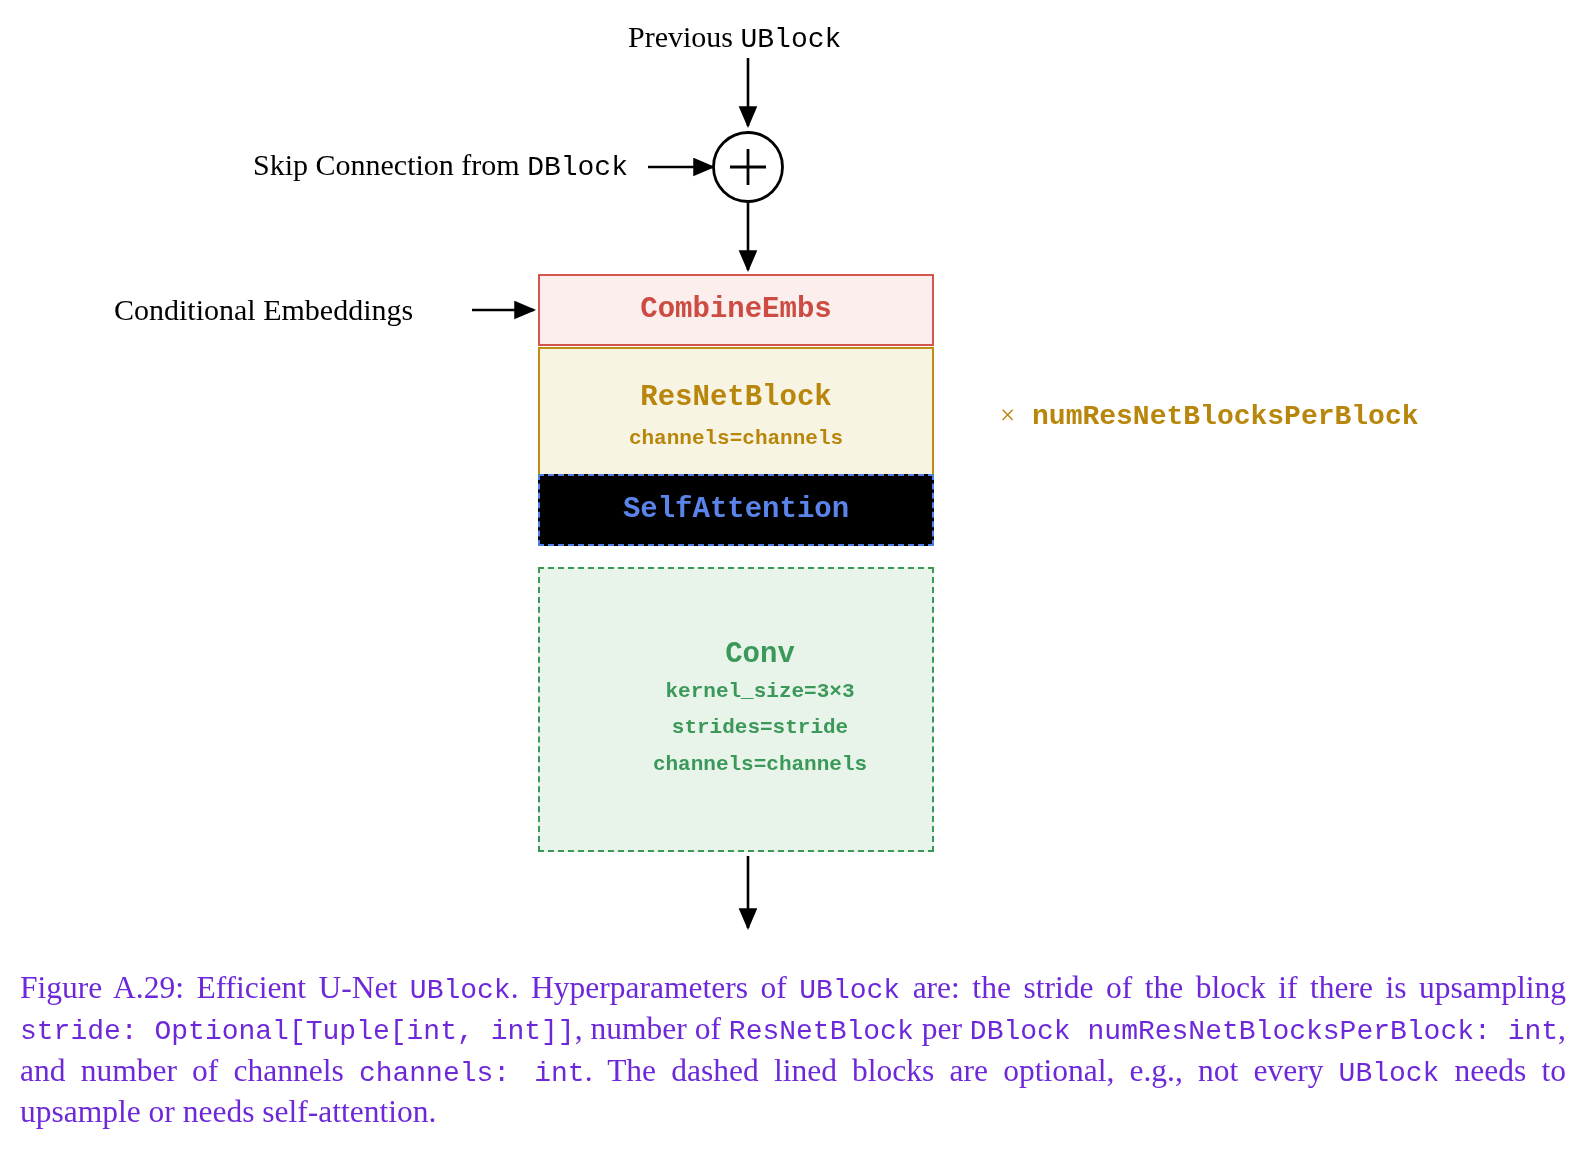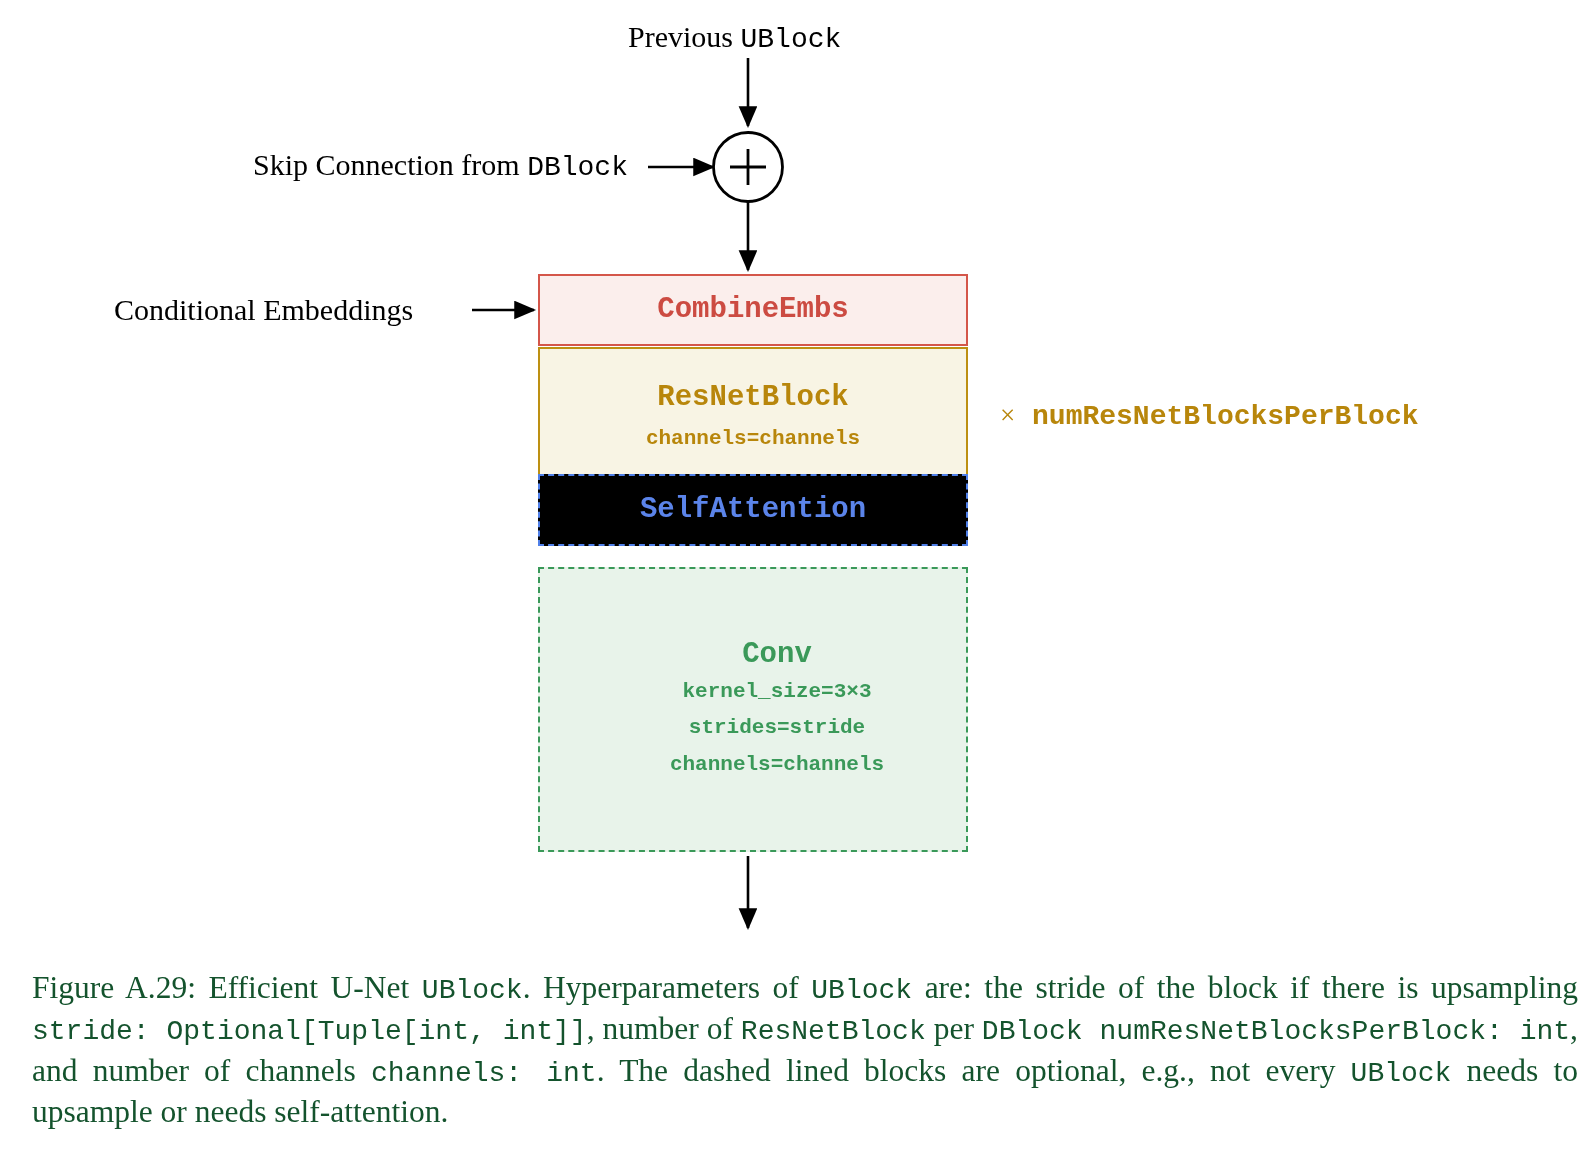--- a/index.html
+++ b/index.html
@@ -37,21 +37,21 @@
   }
 
   #prev-ublock-label { left: 628px; top: 22px; }
   #skip-conn-label   { left: 205px; top: 150px; margin-left: 48px; }
   #cond-emb-label    { left: 114px; top: 295px; }
 
   
   .block {
     position: absolute;
     left: 538px;
-    width: 430px;
+    width: 396px;
     box-sizing: border-box;
     display: flex;
     flex-direction: column;
     align-items: center;
     justify-content: center;
     font-family: "Liberation Mono", monospace;
     text-align: center;
   }
   .block .title {
     font-family: "Liberation Mono", monospace;
@@ -111,27 +111,27 @@
   }
   #multiplier-annotation .times {
     font-family: "Liberation Serif", serif;
     font-weight: normal;
     font-size: 27px;
   }
 
   
   #caption {
     position: absolute;
-    left: 32px; top: 968px;
+    left: 20px; top: 968px;
     width: 1546px;
     font-family: "Liberation Serif", serif;
     font-size: 31.5px;
     line-height: 1.30;
     text-align: justify;
-    color: #14532d;
+    color: #6d28d9;
   }
   #caption .cm {
     font-family: "Liberation Mono", monospace;
     font-size: 28px;
   }
 </style>
 </head>
 <body>
 
 <div class="diagram">

